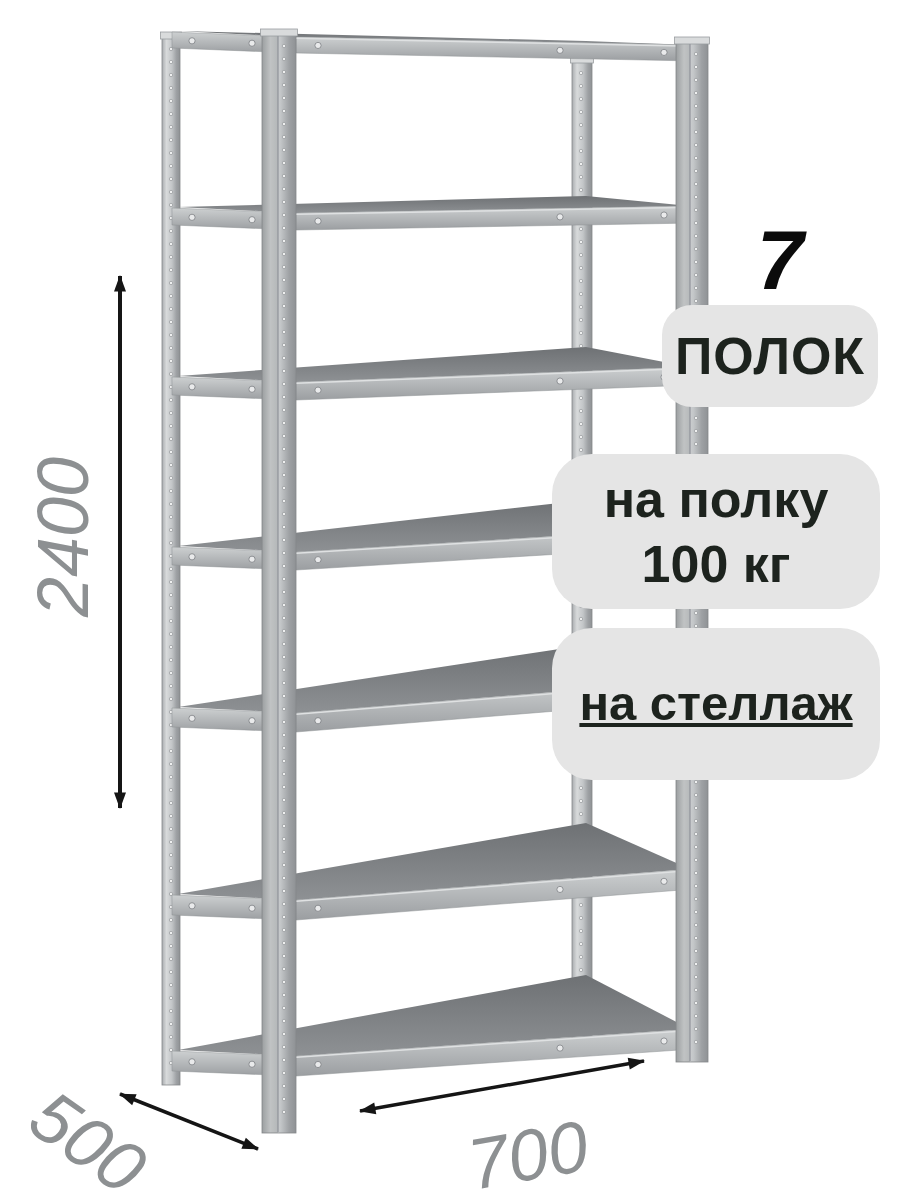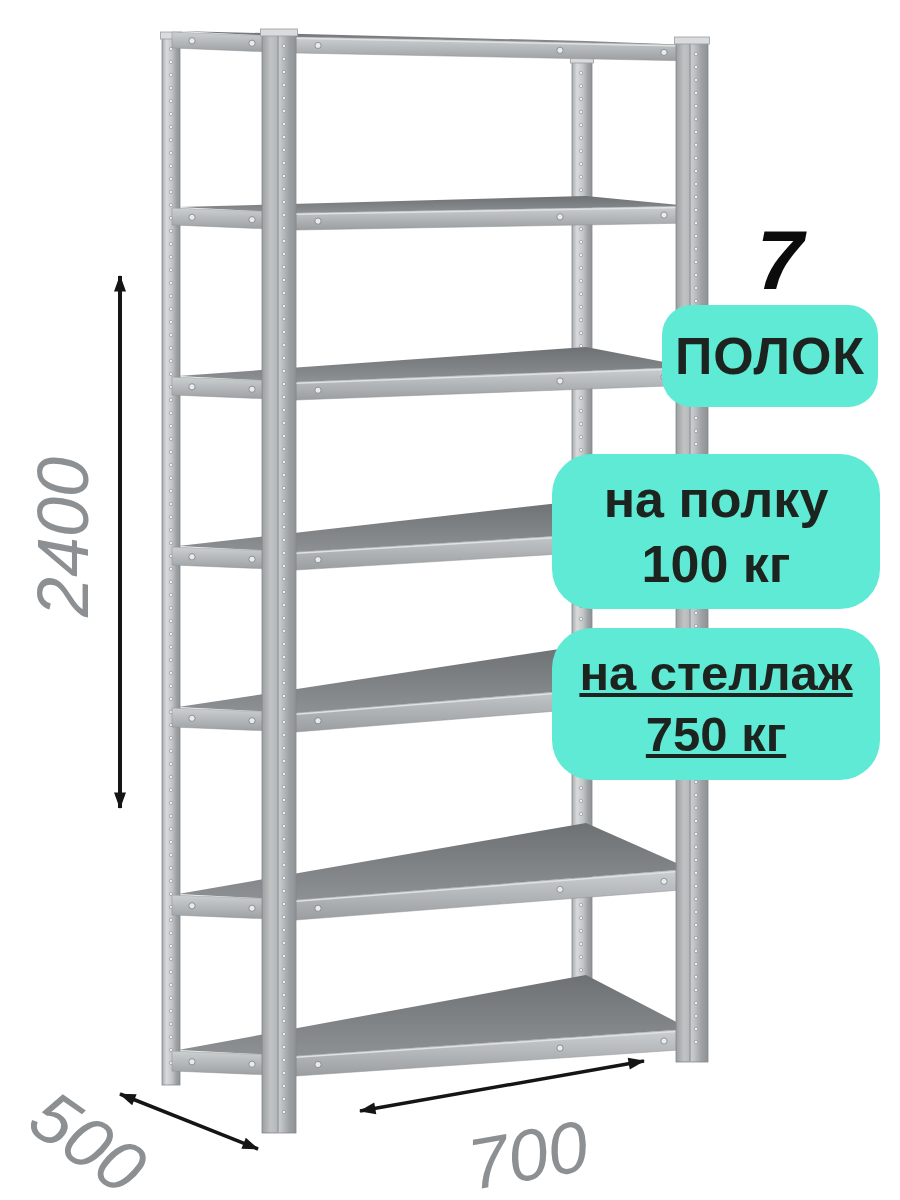--- a/index.html
+++ b/index.html
@@ -2,21 +2,21 @@
 <html><head>
 <meta charset="utf-8">
 <style>
   html,body{margin:0;padding:0;background:#fff;}
   .stage{
     position:relative;width:900px;height:1200px;background:#ffffff;overflow:hidden;
     font-family:"Liberation Sans",sans-serif;
   }
   .stage svg{position:absolute;left:0;top:0;}
   .badge{
-    position:absolute;background:#5eead4;color:#1d231e;
+    position:absolute;background:#e5e5e5;color:#1d231e;
     display:flex;flex-direction:column;align-items:center;justify-content:center;
     font-weight:700;text-align:center;line-height:1.25;
   }
   .badge-shelves{left:662px;top:305px;width:216px;height:102px;border-radius:30px;font-size:52px;letter-spacing:1px;}
   .badge-per-shelf{left:552px;top:454px;width:328px;height:155px;border-radius:40px;font-size:52px;}
   .badge-per-rack{left:552px;top:628px;width:328px;height:152px;border-radius:40px;font-size:49px;text-decoration:underline;}
   .big-seven{
     position:absolute;left:728px;top:218px;width:104px;height:96px;
     font-size:84px;line-height:1.0;font-weight:700;font-style:italic;
     color:#0b0b0b;text-align:center;
@@ -487,16 +487,15 @@
     <span>ПОЛОК</span>
   </div>
 
   <div class="badge badge-per-shelf">
     <span>на полку</span>
     <span>100 кг</span>
   </div>
 
   <div class="badge badge-per-rack">
     <span>на стеллаж</span>
-    <span>750 кг</span>
   </div>
 
 </div>
 
 </body></html>

